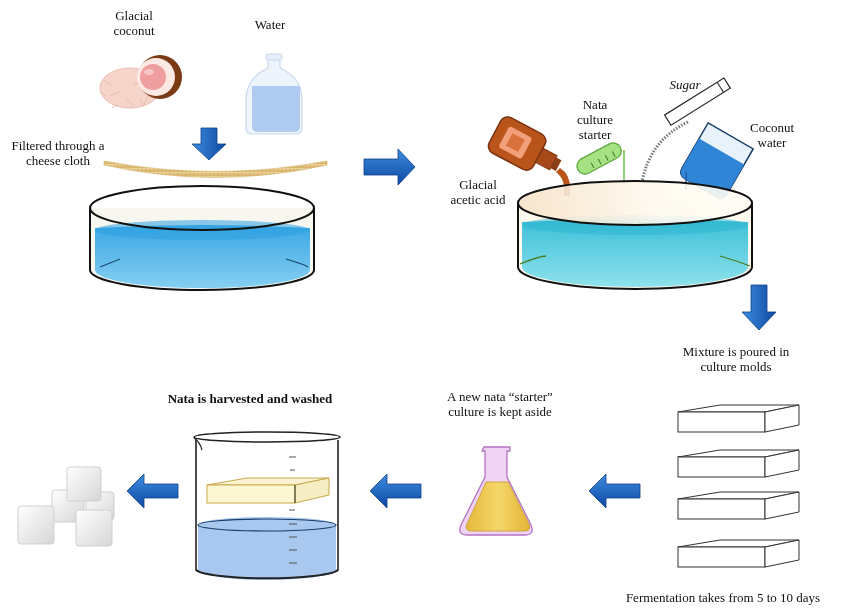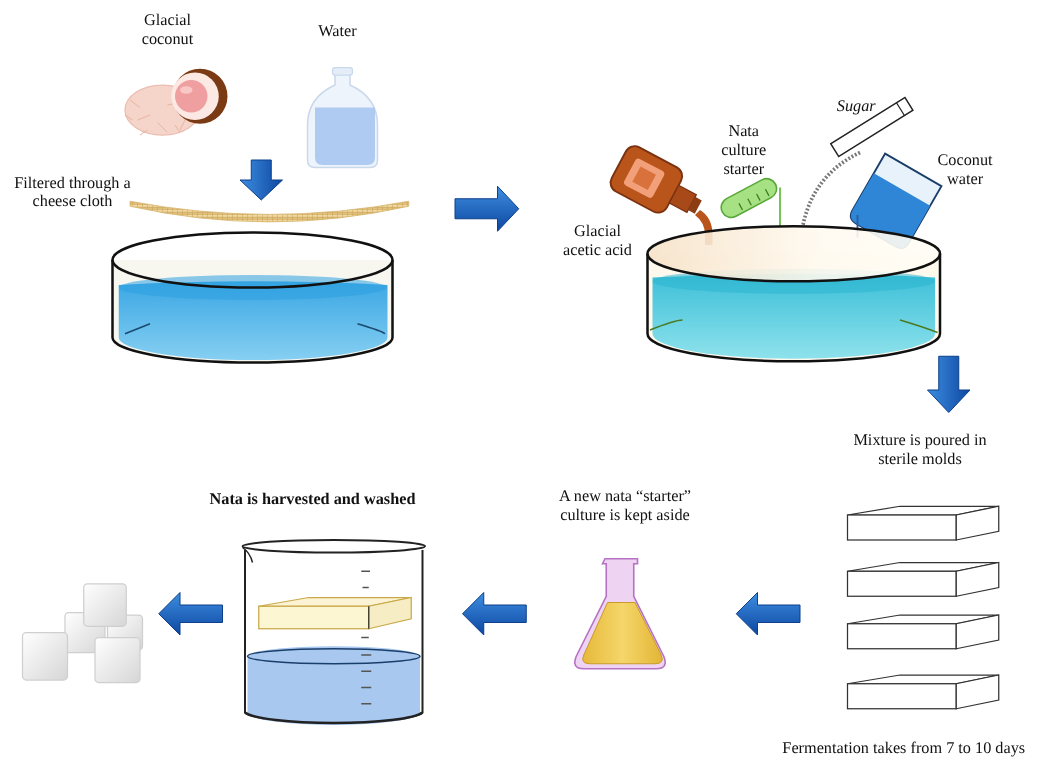--- a/index.html
+++ b/index.html
@@ -216,17 +216,17 @@
 <div class="lbl" style="left:438px; top:177px; width:80px; white-space:pre-line;">Glacial
 acetic acid</div>
 <div class="lbl" style="left:570px; top:97px; width:50px; white-space:pre-line;">Nata
 culture
 starter</div>
 <div class="lbl" style="left:660px; top:77px; width:50px;font-style:italic;">Sugar</div>
 <div class="lbl" style="left:742px; top:120px; width:60px; white-space:pre-line;">Coconut
 water</div>
 
 <div class="lbl" style="left:656px; top:344px; width:160px; white-space:pre-line;">Mixture  is poured in
-sterile  molds</div>
-<div class="lbl" style="left:606px; top:590px; width:234px;">Fermentation  takes from  7 to 10 days</div>
+culture  molds</div>
+<div class="lbl" style="left:606px; top:590px; width:234px;">Fermentation  takes from  5 to 10 days</div>
 <div class="lbl" style="left:430px; top:389px; width:140px; white-space:pre-line;text-align:center;">A new nata “starter”
 culture  is kept aside</div>
 <div class="lbl" style="left:150px; top:391px; width:200px;font-weight:bold;">Nata is  harvested  and  washed</div>
 
 </body></html>

